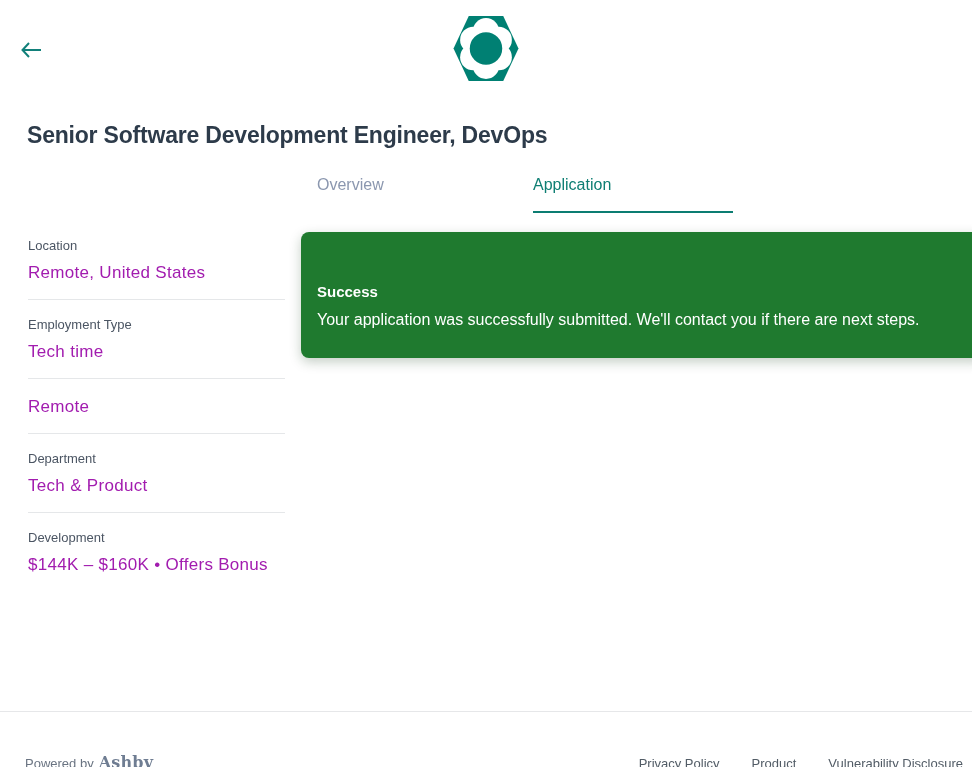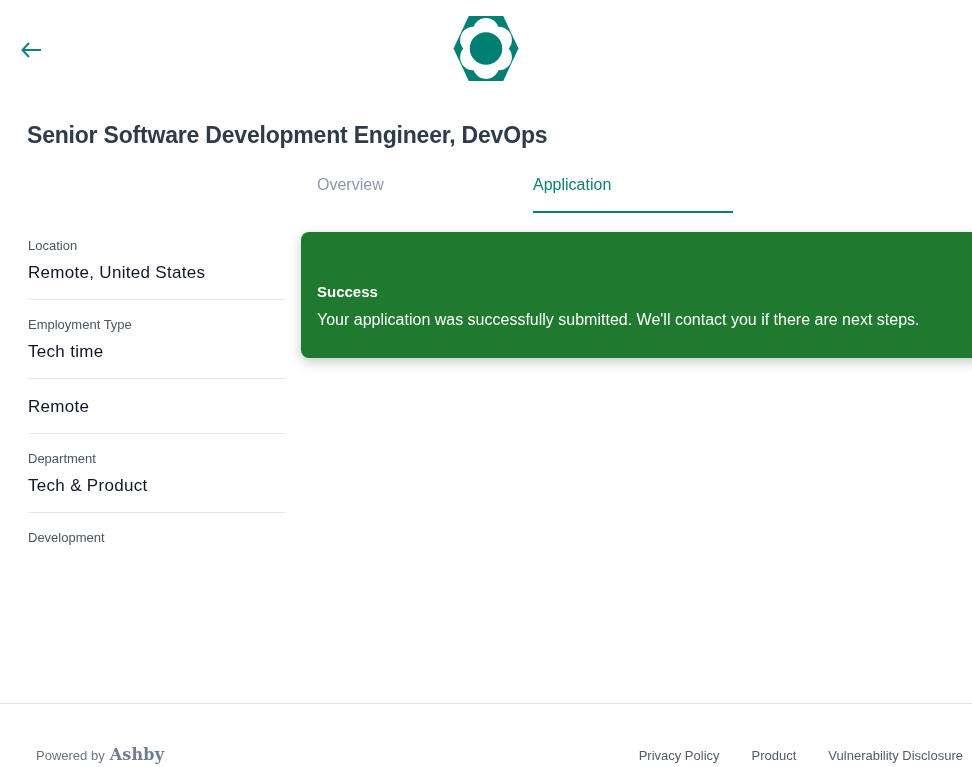--- a/index.html
+++ b/index.html
@@ -37,21 +37,21 @@
   .main-row { display: flex; flex: 1 1 auto; min-height: 0; }
 
   .sidebar {
     width: 301px; flex-shrink: 0;
     padding: 86px 16px 0 28px;
   }
   .detail-item + .detail-item { margin-top: 17px; }
   .detail-label { font-size: 13px; line-height: 16px; color: #4b5563; }
   .detail-value {
     font-size: 17px; line-height: 22px; margin-top: 8px;
-    color: #0f172a; letter-spacing: 0.3px;
+    color: #a21caf; letter-spacing: 0.3px;
   }
   .detail-divider { border-bottom: 1px solid #e5e7e9; margin-top: 15px; }
   .detail-item:last-child .detail-divider { display: none; }
 
   .content { flex: 1 1 auto; min-width: 0; }
 
   
   .tabs { margin: 23px 0 0 16px; display: flex; gap: 16px; }
   .tab {
     width: 200px; font-size: 16px; line-height: 20px;
@@ -67,23 +67,23 @@
     padding: 20px 24px 26px 16px;
     color: #ffffff;
     box-shadow: 0 4px 12px rgba(20, 60, 25, 0.25);
   }
   .banner-title { font-size: 15px; line-height: 16px; font-weight: 600; margin-top: 32px; }
   .banner-msg { font-size: 16px; line-height: 24px; margin-top: 8px; max-width: 640px; }
 
   
   .footer {
     margin-top: auto; flex-shrink: 0;
-    height: 64px;
+    height: 56px;
     border-top: 1px solid #e6e7e9;
-    padding: 21px 9px 0 36px;
+    padding: 21px 9px 0 25px;
     display: flex; align-items: baseline;
   }
   .powered-by { font-size: 13px; color: #6a7482; }
   .brand-name {
     font-family: "DejaVu Serif", serif; font-weight: bold;
     font-size: 16px; color: #6f7d92; margin-left: 5px;
     letter-spacing: 0.2px;
     margin-top: 20px;
   }
   .footer-links { margin-left: auto; display: flex; gap: 32px; justify-content: center; }
@@ -131,20 +131,21 @@
       <div class="detail-value">Remote</div>
       <div class="detail-divider"></div>
     </div>
     <div class="detail-item">
       <div class="detail-label">Department</div>
       <div class="detail-value">Tech &amp; Product</div>
       <div class="detail-divider"></div>
     </div>
     <div class="detail-item">
       <div class="detail-label">Development</div>
+      <div class="detail-value">$144K – $160K • Offers Bonus</div>
 
     </div>
   </div>
 
   <div class="content">
     <div class="tabs">
       <div class="tab">Overview</div>
       <div class="tab active">Application</div>
     </div>
 

